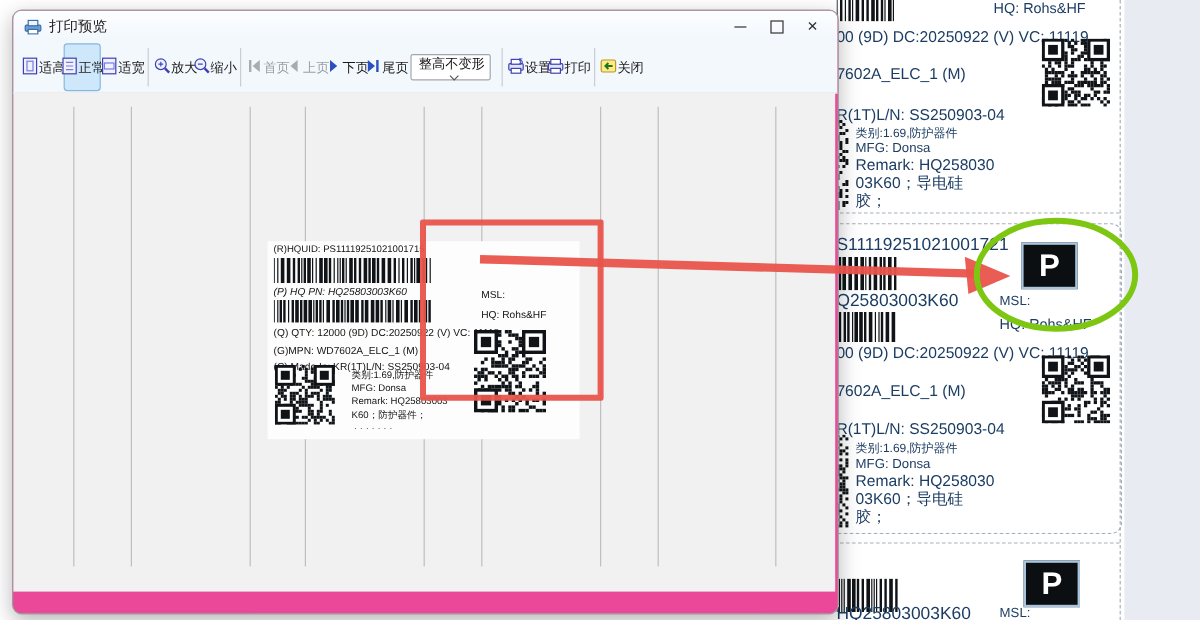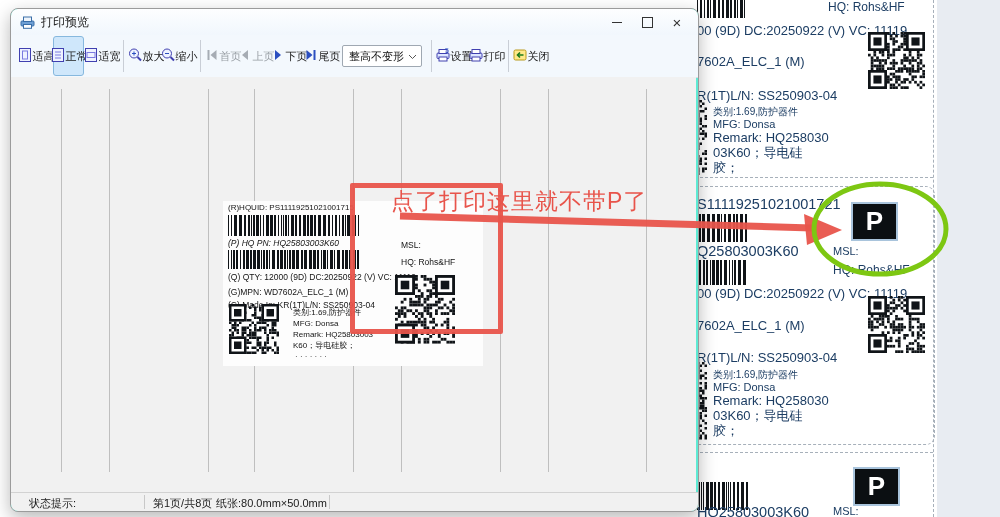--- a/index.html
+++ b/index.html
@@ -7,41 +7,41 @@
         font-family:"Liberation Sans","DejaVu Sans",sans-serif;}
   
   .bgl{position:absolute;color:#1c3d63;white-space:nowrap;line-height:1.1;}
   .dash-h{position:absolute;border-top:1px dashed #a7b0ba;height:0;}
   .dash-v{position:absolute;border-left:1px dashed #a7b0ba;width:0;}
   .dash-rect{position:absolute;border:1px dashed #a7b0ba;border-radius:9px;}
   .pbadge{position:absolute;background:#0b0f12;color:#fff;display:flex;align-items:center;
           justify-content:center;font-weight:bold;border:2px solid #a9c4dc;font-size:26px;}
   .qr,.barcode{position:absolute;overflow:hidden;}
   
-  #pv{position:absolute;left:10px;top:8px;width:687px;height:502px;background:#5eead4;
+  #pv{position:absolute;left:10px;top:8px;width:687px;height:502px;background:#ec4899;
       border:1px solid #9b9b9b;border-radius:8px;box-shadow:0 6px 18px rgba(0,0,0,.28);
       overflow:hidden;z-index:10;}
   #titlebar{position:absolute;left:0;top:0;right:0;height:26px;
             background:linear-gradient(#fdfeff,#f1f7fd);display:flex;align-items:center;}
   #title-text{font-size:12px;color:#1a1a1a;margin-left:6px;}
   .winctl{width:30px;height:22px;display:flex;align-items:center;justify-content:center;
           color:#333;cursor:default;}
   .sq{display:inline-block;width:9px;height:9px;border:1.3px solid #333;}
   .bar{display:inline-block;width:10px;border-top:1.4px solid #333;}
   #toolbar{position:absolute;left:0;top:26px;right:0;height:42px;background:#f3f8fd;
            border-bottom:1px solid #d8dde3;display:flex;align-items:center;padding-left:8px;}
   .tbtn{display:flex;flex-direction:row;align-items:center;justify-content:center;
         width:29px;height:38px;font-size:11px;color:#1a1a1a;border:1px solid transparent;
         border-radius:3px;margin:0 1px;}
   .tbtn.sel{background:#cfe7fb;border-color:#86b8de;}
   .tbtn.dis{color:#9aa0a6;}
   .tsep{width:1px;height:32px;background:#c9ced6;margin:0 5px;}
   .tlabel{margin-top:1px;white-space:nowrap;}
   #zoom-mode{display:flex;align-items:center;background:#fff;border:1px solid #9fa8b2;
-             height:20px;padding:0 4px 0 6px;font-size:11px;color:#111;margin:0 4px;border-radius:2px;}
+             height:20px;padding:0 4px 0 6px;font-size:11px;color:#111;margin:0 4px;border-radius:2px;flex-direction:column;}
   #canvas{position:absolute;left:0;top:68px;width:685px;height:416px;background:#f1f1f1;overflow:hidden;}
   .guide{position:absolute;top:12px;height:383px;width:1px;background:#bfbfbf;}
   
   #plabel{position:absolute;left:212px;top:124px;width:260px;height:165px;background:#fdfdfd;}
   .pl{position:absolute;color:#141414;white-space:nowrap;line-height:1;}
   #statusbar{position:absolute;left:0;bottom:0;right:0;height:18px;background:#f1f1f1;
              border-top:1px solid #d2d2d2;font-size:11px;color:#1a1a1a;}
   .ssep{position:absolute;top:2px;bottom:2px;width:1px;background:#c8c8c8;}
   .sitem{position:absolute;top:3px;white-space:nowrap;}
   
@@ -1145,21 +1145,21 @@
               <rect x="35" y="2.5" width="12.5" height="12.5" fill="#fff"></rect>
               <rect x="37.5" y="5" width="7.5" height="7.5" fill="#101418"></rect>
               <rect x="0" y="32.5" width="17.5" height="17.5" fill="#101418"></rect>
               <rect x="2.5" y="35" width="12.5" height="12.5" fill="#fff"></rect>
               <rect x="5" y="37.5" width="7.5" height="7.5" fill="#101418"></rect>
             </svg>
           </div>
         <div class="pl" style="left:70px;top:108px;font-size:8px;">类别:1.69,防护器件</div>
         <div class="pl" style="left:70px;top:119px;font-size:8px;">MFG: Donsa</div>
         <div class="pl" style="left:70px;top:130px;font-size:8px;">Remark: HQ25803003</div>
-        <div class="pl" style="left:70px;top:141px;font-size:8px;">K60；导电硅胶；</div>
+        <div class="pl" style="left:70px;top:141px;font-size:8px;">K60；防护器件；</div>
         <div class="pl" style="left:72px;top:152px;font-size:8px;color:#555;">·   ·   ·   ·   ·   ·   ·</div>
         <div class="pl" style="left:178px;top:40px;font-size:8.5px;">MSL:</div>
         <div class="pl" style="left:178px;top:57px;font-size:8.5px;">HQ: Rohs&amp;HF</div>
         <div class="qr" style="left:172px;top:74px;width:60px;height:70px;">
             <svg width="60" height="70" style="display:block">
               <rect x="0" y="0" width="2.857142857142857" height="2.857142857142857" fill="#101418"></rect>
               <rect x="2.857142857142857" y="0" width="2.857142857142857" height="2.857142857142857" fill="#101418"></rect>
               <rect x="8.571428571428571" y="0" width="2.857142857142857" height="2.857142857142857" fill="#101418"></rect>
               <rect x="20" y="0" width="2.857142857142857" height="2.857142857142857" fill="#101418"></rect>
               <rect x="25.714285714285715" y="0" width="2.857142857142857" height="2.857142857142857" fill="#101418"></rect>
@@ -1384,29 +1384,21 @@
               <rect x="42.85714285714286" y="2.857142857142857" width="14.285714285714286" height="14.285714285714286" fill="#fff"></rect>
               <rect x="45.714285714285715" y="5.714285714285714" width="8.571428571428571" height="8.571428571428571" fill="#101418"></rect>
               <rect x="0" y="48.57142857142857" width="20" height="20" fill="#101418"></rect>
               <rect x="2.857142857142857" y="51.42857142857143" width="14.285714285714286" height="14.285714285714286" fill="#fff"></rect>
               <rect x="5.714285714285714" y="54.285714285714285" width="8.571428571428571" height="8.571428571428571" fill="#101418"></rect>
             </svg>
           </div>
       </div>
     </div>
 
-    <div id="statusbar">
-      <span class="sitem" style="left:18px;">状态提示:</span>
-      <span class="ssep" style="left:133px;"></span>
-      <span class="sitem" style="left:142px;">第1页/共8页</span>
-      <span class="sitem" style="left:205px;">纸张:80.0mm×50.0mm</span>
-      <span class="ssep" style="left:318px;"></span>
-    </div>
   </div>
 
   <div id="redbox"></div>
-  <div id="rednote">点了打印这里就不带P了</div>
   <svg id="overlay" width="1000" height="517">
     <line x1="400" y1="216" x2="812" y2="228" stroke="rgba(232,84,75,.95)" stroke-width="7"></line>
     <polygon points="842,230 804,214 807,245" fill="rgba(232,84,75,.95)"></polygon>
     <ellipse cx="880" cy="229" rx="66" ry="45" fill="none" stroke="#7dc712" stroke-width="5"></ellipse>
   </svg>
 </div>
 
 </body></html>

